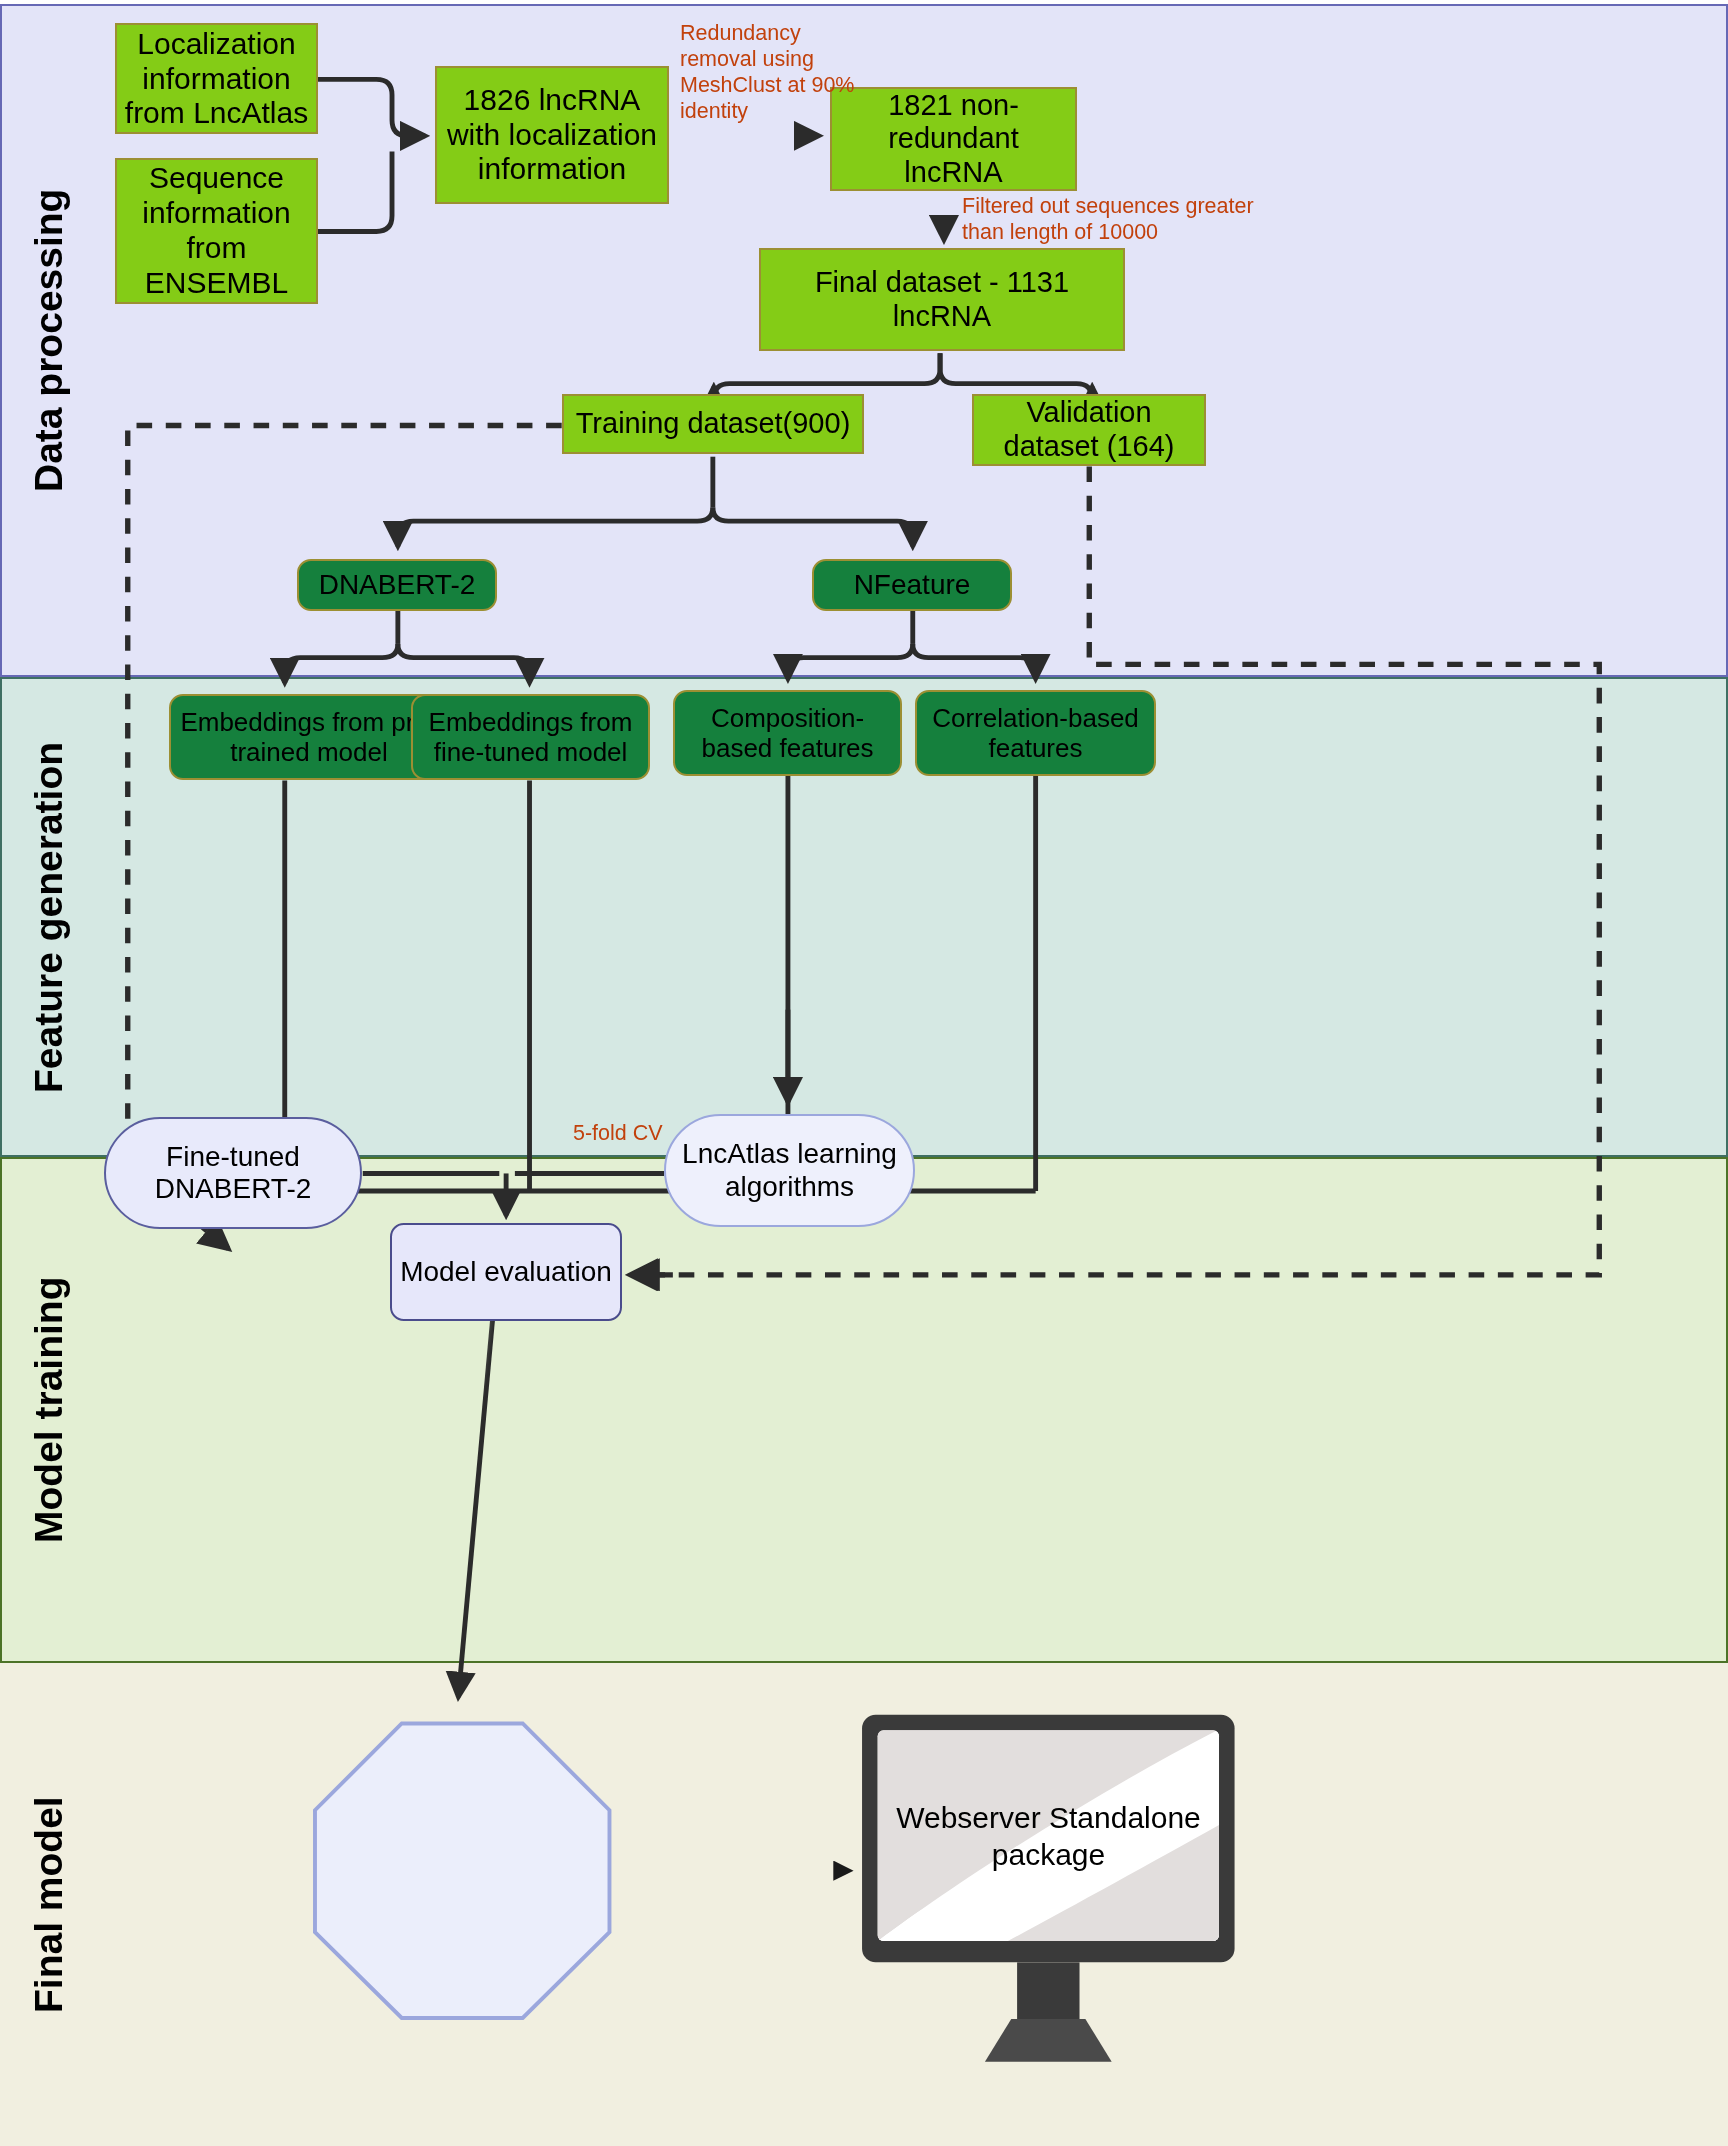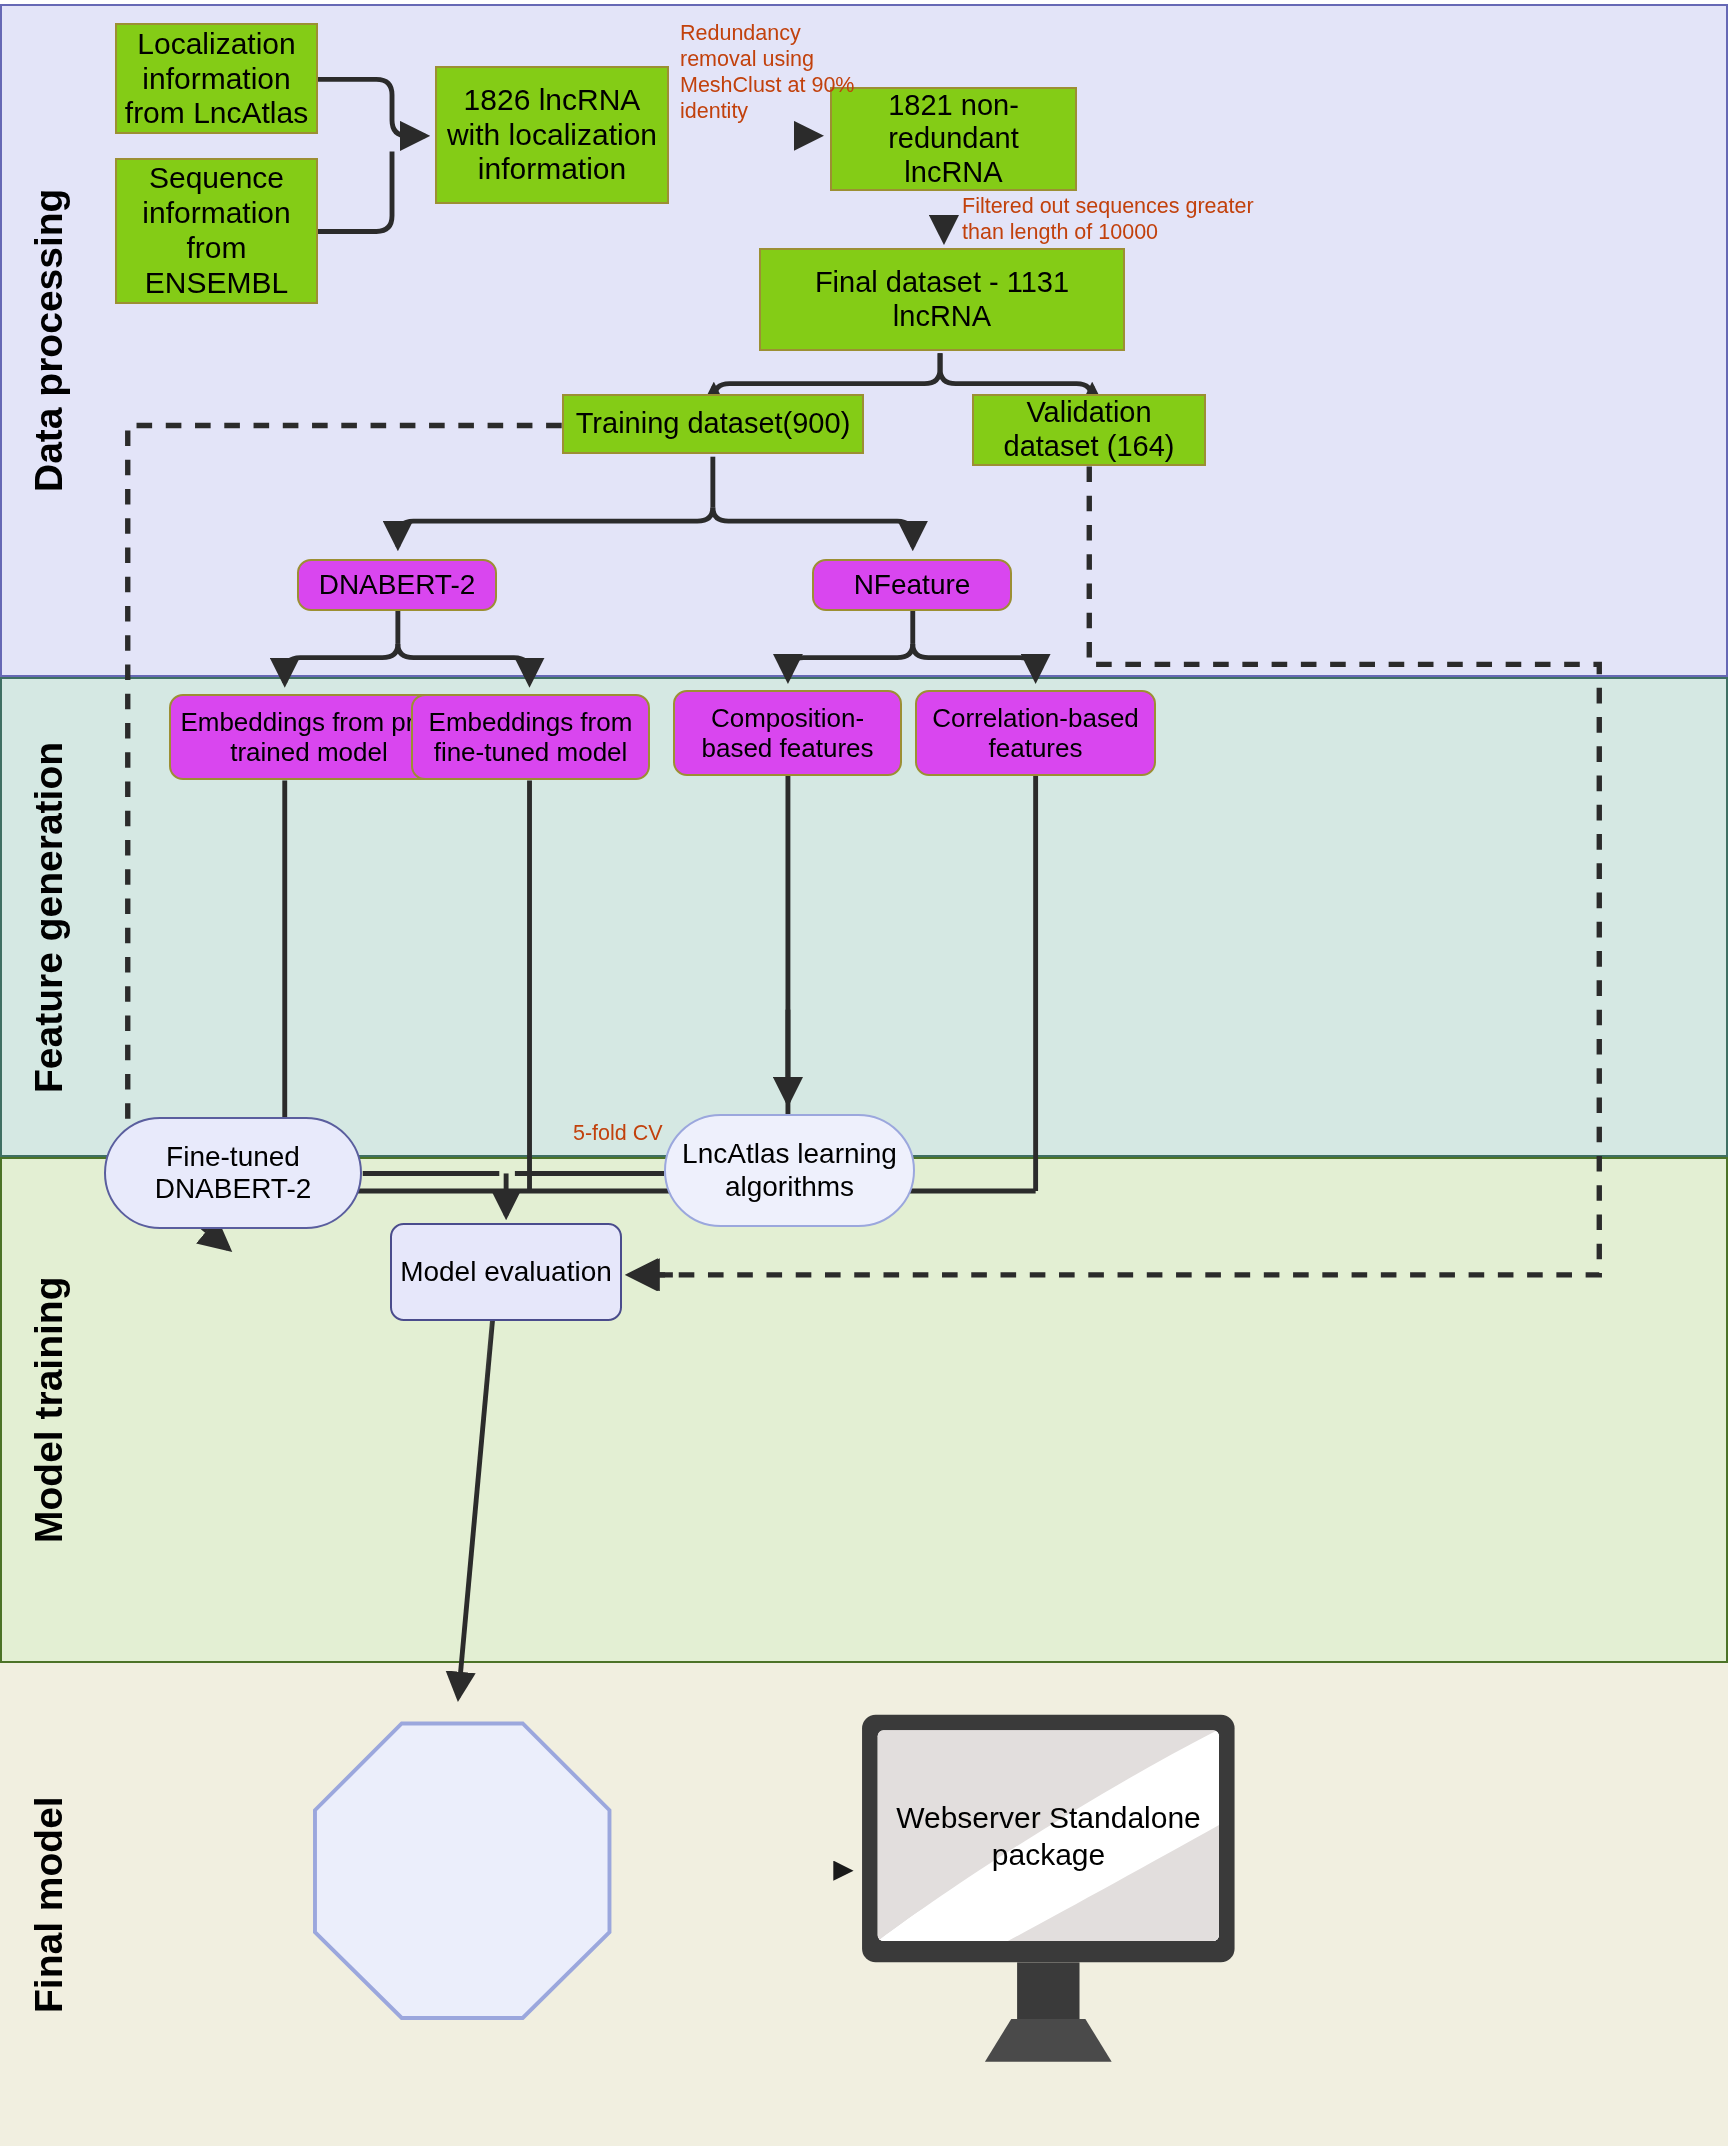--- a/index.html
+++ b/index.html
@@ -6,21 +6,21 @@
   #root{position:relative;width:1728px;height:2147px;overflow:hidden;
         font-family:"Liberation Sans","DejaVu Sans",sans-serif;}
   svg.layer{position:absolute;left:0;top:0;width:1728px;height:2147px;}
   .band{position:absolute;left:0;width:1728px;box-sizing:border-box;}
   .band-label{position:absolute;left:0;width:98px;display:flex;align-items:center;justify-content:center;
               writing-mode:vertical-rl;transform:rotate(180deg);
               font-size:39px;font-weight:700;color:#000;letter-spacing:0px;white-space:nowrap;}
   .node{position:absolute;box-sizing:border-box;display:flex;align-items:center;justify-content:center;
         text-align:center;color:#000;line-height:1.16;}
   .ybox{background:#84cc16;border:2.9px solid #9C8F33;}
-  .ybox-r{background:#d946ef;border:2.9px solid #9C8F33;border-radius:14px;}
+  .ybox-r{background:#15803d;border:2.9px solid #9C8F33;border-radius:14px;}
   .pbox{background:#E6E7FA;border:2.9px solid #4A4C8C;border-radius:13.7px;}
   .pill{background:#EEF0FC;border:2.9px solid #9BA7DD;border-radius:974px;}
   .pill2{background:#E8EAFB;border:2.9px solid #5A5E9E;border-radius:59px;}
   .ann{position:absolute;font-size:21.5px;color:#c2410c;line-height:1.22;text-align:left;}
   .octa-text{position:absolute;display:flex;align-items:center;justify-content:center;text-align:center;
              font-size:28px;color:#000;line-height:1.22;}
   .mon-text{position:absolute;display:flex;align-items:center;justify-content:center;text-align:center;
             font-size:30px;color:#000;line-height:1.25;}
 </style>
 </head>

